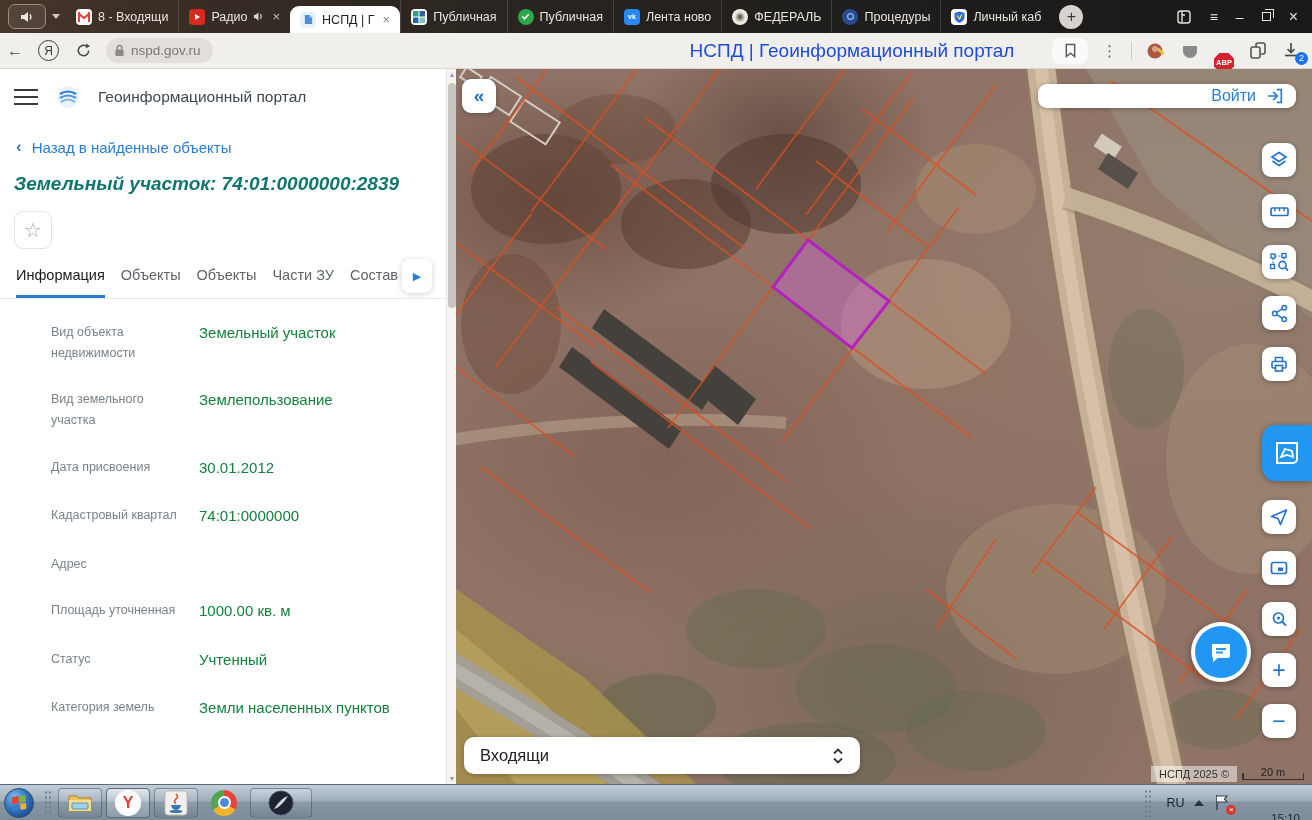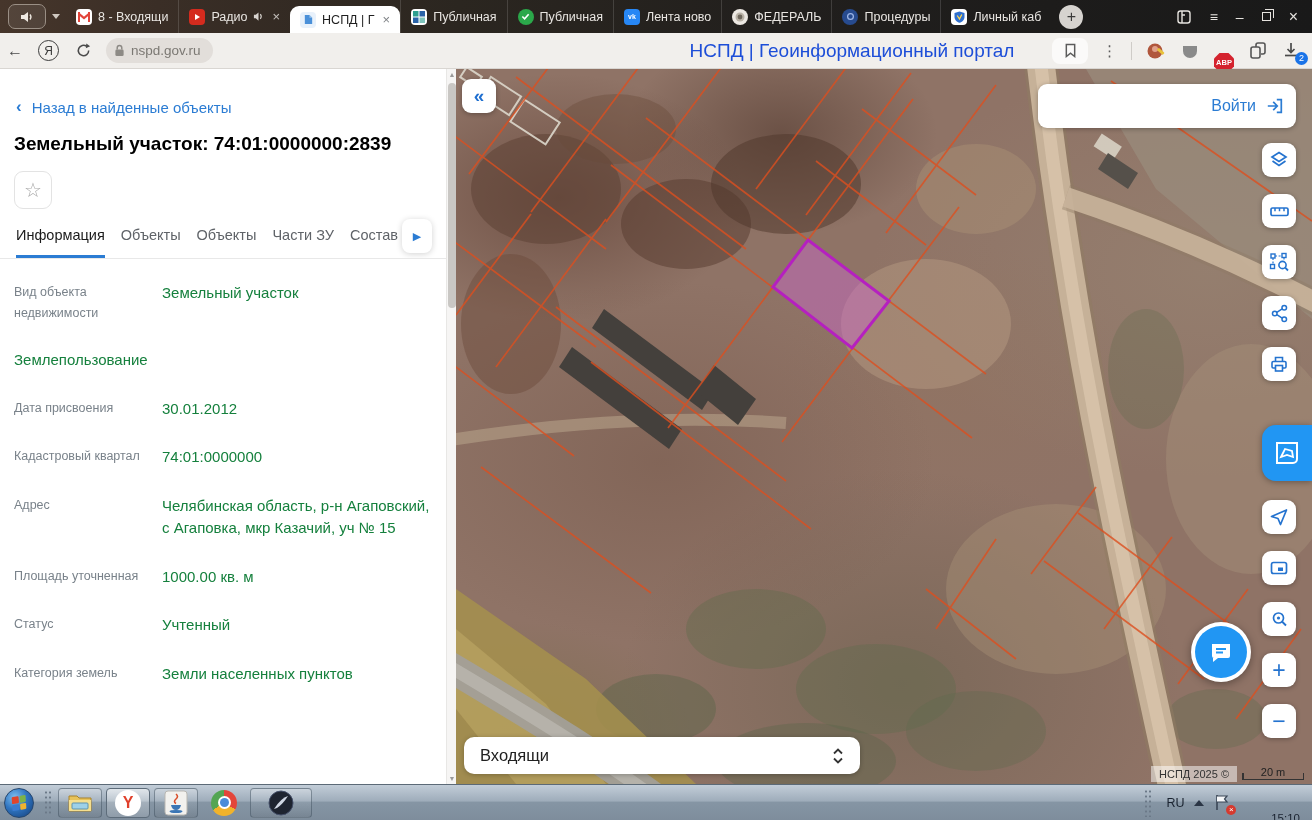--- a/index.html
+++ b/index.html
@@ -58,31 +58,31 @@
     width:13px; height:13px; border-radius:50%; font-size:9px; display:flex; align-items:center; justify-content:center; }
 
   
   .panel { position:absolute; left:0; top:69px; width:446px; height:715px; background:#fff; overflow:hidden; }
   .p-head { display:flex; align-items:center; gap:18px; padding:16px 14px 0 14px; }
   .burger { width:24px; height:16px; border-top:2.6px solid #3a3a3a; border-bottom:2.6px solid #3a3a3a; position:relative; }
   .burger::after { content:""; position:absolute; left:0; top:4.6px; width:100%; height:2.6px; background:#3a3a3a; }
   .p-apptitle { font-size:15.5px; color:#3f4750; }
   .backlink { display:flex; align-items:center; gap:10px; color:#2b7cd3; font-size:15px; padding:28px 16px 0 16px; }
   .backlink .lt { font-size:17px; font-weight:bold; }
-  .p-title { font-size:19px; font-weight:600; color:#000000; padding:16px 14px 0 14px; }
+  .p-title { font-size:19px; font-weight:600; color:#0f766e; padding:16px 14px 0 14px;font-style:italic; }
   .star-btn { margin:16px 0 0 14px; width:38px; height:38px; border:1px solid #e3e3e3; border-radius:9px;
     color:#a9a9a9; font-size:20px; display:flex; align-items:center; justify-content:center; background:#fff; }
   .p-tabs { display:flex; gap:16px; padding:18px 0 0 16px; border-bottom:1px solid #e8e8e8;
     position:relative; white-space:nowrap; overflow:hidden; }
   .p-tab { font-size:14.5px; color:#5f6368; padding-bottom:12px; }
   .p-tab.active { color:#1a1a1a; border-bottom:3px solid #2b7cd3; }
   .tab-scroll { position:absolute; right:14px; top:10px; width:30px; height:34px; background:#fff;
     border-radius:8px; box-shadow:0 1px 6px rgba(0,0,0,.18); color:#2b7cd3; font-size:11px;
     display:flex; align-items:center; justify-content:center; }
-  .fields { padding:10px 14px 0 14px; }
+  .fields { padding:10px 14px 0 14px;margin-left:37px; }
   .frow { display:flex; gap:10px; padding:13px 0; }
   .flabel { width:138px; flex:0 0 138px; color:#79828a; font-size:12.5px; line-height:1.65; }
   .fvalue { color:#15803d; font-size:15px; line-height:1.5; }
   .p-scroll { position:absolute; left:446px; top:69px; width:10px; height:715px; background:#f6f5f4;
     border-left:1px solid #e8e7e5; }
   .p-thumb { position:absolute; left:1px; top:14px; width:8px; height:225px; background:#c9c7c4; border-radius:4px; }
   .scr-arrow { position:absolute; left:0; width:10px; text-align:center; color:#9a9a9a; font-size:7px; }
 
   
   .map { position:absolute; left:456px; top:69px; width:856px; height:715px; overflow:hidden;
@@ -93,21 +93,21 @@
       radial-gradient(ellipse 420px 280px at 24% 55%, rgba(118,88,74,.5), transparent 65%),
       radial-gradient(ellipse 300px 240px at 58% 44%, rgba(146,116,96,.45), transparent 60%),
       radial-gradient(ellipse 520px 320px at 88% 28%, rgba(152,134,116,.6), transparent 65%),
       radial-gradient(ellipse 430px 330px at 52% 86%, rgba(104,94,76,.5), transparent 65%),
       radial-gradient(ellipse 280px 200px at 8% 94%, rgba(118,108,70,.55), transparent 60%);
   }
   .map svg.terrain { position:absolute; inset:0; }
   .mbtn { position:absolute; width:34px; height:34px; background:#fff; border-radius:9px;
     box-shadow:0 1px 5px rgba(0,0,0,.3); display:flex; align-items:center; justify-content:center; }
   .collapse-btn { left:6px; top:10px; color:#1f6fd0; font-size:19px; font-weight:bold; }
-  .login-bar { position:absolute; right:16px; top:15px; width:258px; height:44px; background:#fff;
+  .login-bar { position:absolute; right:16px; top:15px; width:258px; height:24px; background:#fff;
     border-radius:9px; box-shadow:0 1px 5px rgba(0,0,0,.3); display:flex; align-items:center;
     justify-content:flex-end; gap:10px; padding-right:12px; color:#2b7cd3; font-size:16px; }
   .rt { right:16px; }
   .blue-tool { position:absolute; right:0; top:356px; width:50px; height:56px; background:#2196f3;
     border-radius:14px 0 0 14px; box-shadow:0 1px 6px rgba(0,0,0,.35);
     display:flex; align-items:center; justify-content:center; }
   .zoomfont { color:#2473cf; font-size:23px; font-weight:500; }
   .chat-btn { position:absolute; left:735px; top:553px; width:60px; height:60px; border-radius:50%;
     background:#fff; box-shadow:0 2px 8px rgba(0,0,0,.35); display:flex; align-items:center; justify-content:center; }
   .chat-inner { width:52px; height:52px; border-radius:50%; background:#2196f3;
@@ -308,20 +308,30 @@
         <svg width="18" height="18" viewBox="0 0 18 18">
             <path d="M9 2 v9 M5.5 8 L9 11.5 L12.5 8" stroke="#4a4a4a" stroke-width="1.7" fill="none"></path>
             <path d="M3 14.5 h12" stroke="#4a4a4a" stroke-width="1.7"></path>
           </svg>
         <span class="dl-badge">2</span>
       </div>
     </div>
   </div>
 
   <div class="panel">
+    <div class="p-head">
+      <div class="burger"></div>
+      <svg width="24" height="24" viewBox="0 0 24 24">
+        <circle cx="12" cy="12" r="11" fill="#eaf3fc"></circle>
+        <path d="M4 9 Q12 4 20 9" stroke="#2b7cd3" stroke-width="2.2" fill="none"></path>
+        <path d="M4 13 Q12 8 20 13" stroke="#4a97e0" stroke-width="2.2" fill="none"></path>
+        <path d="M5 17 Q12 12 19 17" stroke="#7fb5ea" stroke-width="2.2" fill="none"></path>
+      </svg>
+      <span class="p-apptitle">Геоинформационный портал</span>
+    </div>
     <div class="backlink">
       <span class="lt">‹</span>
       <span>Назад в найденные объекты</span>
     </div>
     <div class="p-title">Земельный участок: 74:01:0000000:2839</div>
     <div class="star-btn">
       <span>☆</span>
     </div>
     <div class="p-tabs">
       <span class="p-tab active">Информация</span>
@@ -332,33 +342,33 @@
       <span class="tab-scroll">
         <span>▶</span>
       </span>
     </div>
     <div class="fields">
       <div class="frow">
           <span class="flabel">Вид объекта недвижимости</span>
           <span class="fvalue">Земельный участок</span>
         </div>
       <div class="frow">
+          <span class="flabel">Вид земельного участка</span>
           <span class="fvalue">Землепользование</span>
         </div>
       <div class="frow">
           <span class="flabel">Дата присвоения</span>
           <span class="fvalue">30.01.2012</span>
         </div>
       <div class="frow">
           <span class="flabel">Кадастровый квартал</span>
           <span class="fvalue">74:01:0000000</span>
         </div>
       <div class="frow">
           <span class="flabel">Адрес</span>
-          <span class="fvalue">Челябинская область, р-н Агаповский, с Агаповка, мкр Казачий, уч № 15</span>
         </div>
       <div class="frow">
           <span class="flabel">Площадь уточненная</span>
           <span class="fvalue">1000.00 кв. м</span>
         </div>
       <div class="frow">
           <span class="flabel">Статус</span>
           <span class="fvalue">Учтенный</span>
         </div>
       <div class="frow">

